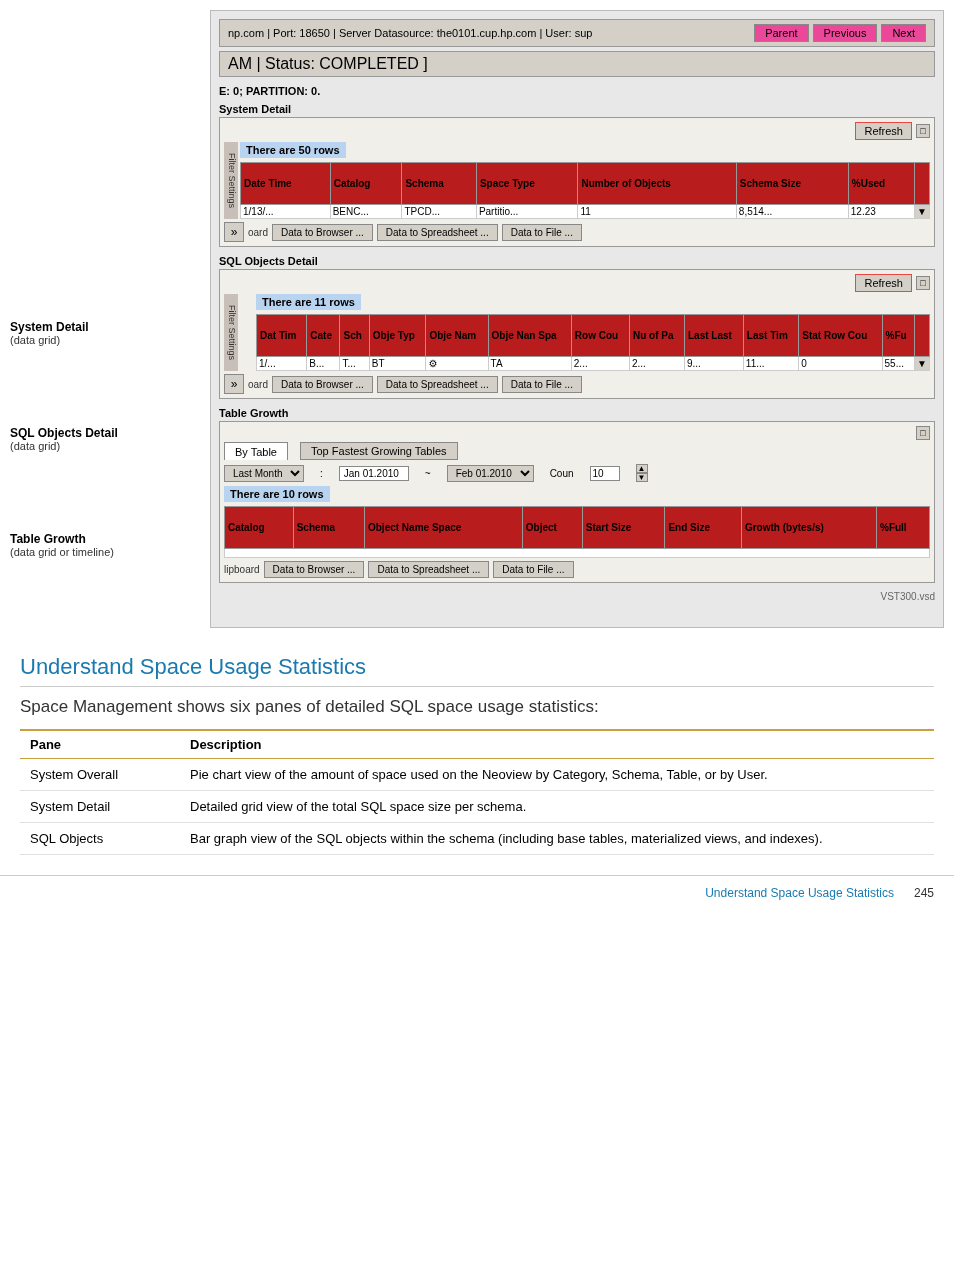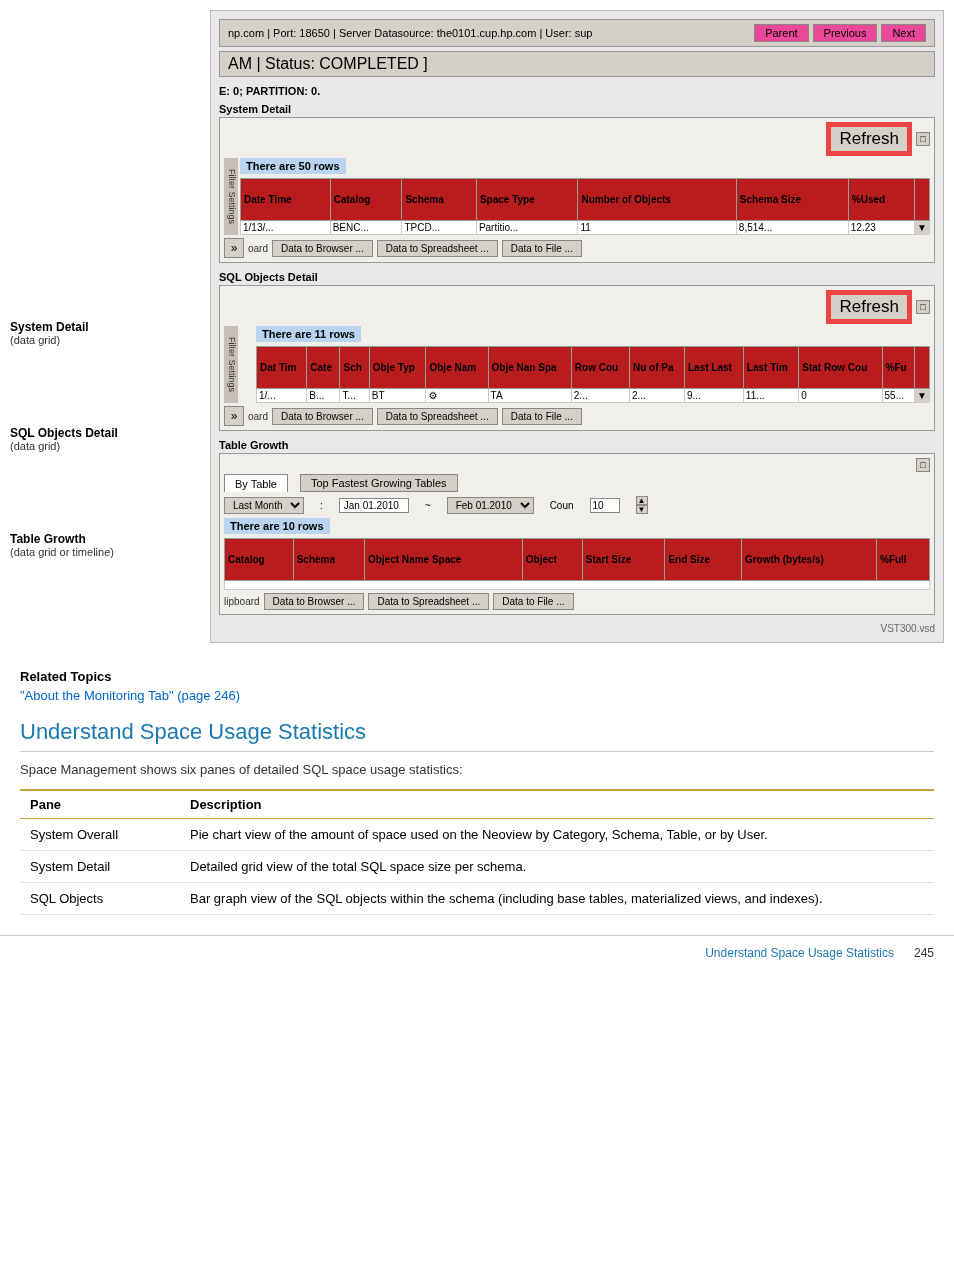--- a/index.html
+++ b/index.html
@@ -131,23 +131,23 @@
       background: #d4d0c8;
       display: flex;
       align-items: center;
       justify-content: center;
       font-size: 9px;
       cursor: pointer;
     }
 
     .refresh-btn {
       background: #d4d0c8;
-      border: 5px solid #ef4444;
+      border: 1px solid #ef4444;
       padding: 2px 8px;
-      font-size: 17px;
+      font-size: 11px;
       cursor: pointer;
       align-self: flex-end;
     }
 
     .row-count {
       background: #b8d4f0;
       padding: 2px 6px;
       font-size: 11px;
       font-weight: bold;
       margin-bottom: 4px;
@@ -307,21 +307,21 @@
     .section-heading {
       font-size: 22px;
       color: #1a7ab0;
       font-weight: normal;
       margin-bottom: 10px;
       border-bottom: 1px solid #ccc;
       padding-bottom: 6px;
     }
 
     .section-intro {
-      font-size: 13px;
+      font-size: 17px;
       color: #333;
       margin-bottom: 12px;
     }
 
     
     .desc-table {
       width: 100%;
       border-collapse: collapse;
       font-size: 13px;
     }
@@ -586,24 +586,20 @@
         </div>
       </div>
 
       <div class="vst-label">VST300.vsd</div>
 
     </div>
   </div>
 
   <div class="bottom-content">
 
-    <div class="related-topics">
-      <div class="related-title">Related Topics</div>
-      <a class="related-link" href="#">"About the Monitoring Tab" (page 246)</a>
-    </div>
 
     <h2 class="section-heading">Understand Space Usage Statistics</h2>
 
     <p class="section-intro">Space Management shows six panes of detailed SQL space usage statistics:</p>
 
     <table class="desc-table">
       <thead>
         <tr>
           <th style="width:160px;">Pane</th>
           <th>Description</th>

